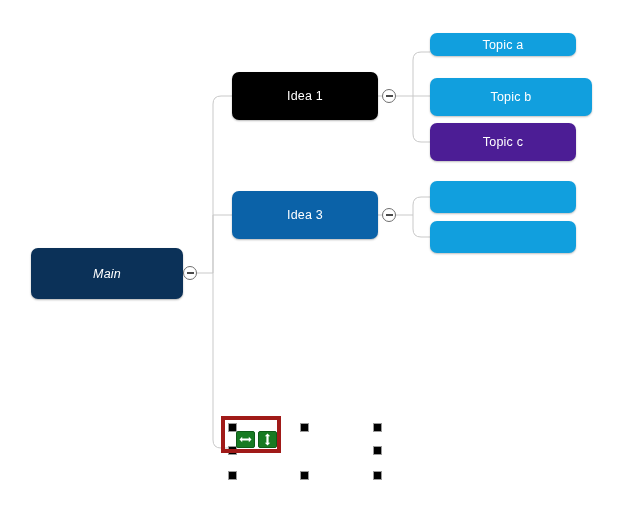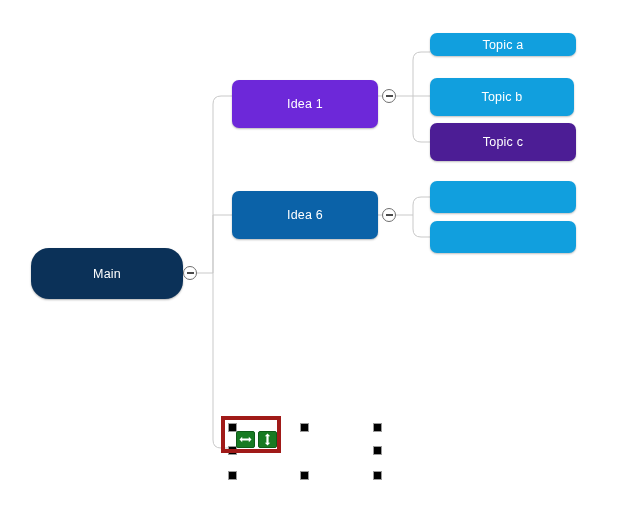--- a/index.html
+++ b/index.html
@@ -31,22 +31,23 @@
     display: flex;
     align-items: center;
     justify-content: center;
     color: #ffffff;
     font-size: 12.5px;
     letter-spacing: 0.2px;
     white-space: nowrap;
     user-select: none;
   }
   .node-root {
-    border-radius: 18px;
+    border-radius: 7px;
     box-shadow: 0 1px 2px rgba(0,0,0,0.30);
+    font-style: italic;
   }
   .node-idea {
     border-radius: 7px;
     box-shadow: 0 1px 2px rgba(0,0,0,0.28);
   }
   .node-topic {
     border-radius: 7px;
     box-shadow: 0 1px 2px rgba(0,0,0,0.25);
   }
   .node-label {
@@ -132,34 +133,34 @@
       <path d="M396,215 L413,215"></path>
       <path d="M413,215 L413,205 Q413,197 421,197 L430,197"></path>
       <path d="M413,215 L413,229 Q413,237 421,237 L430,237"></path>
     </g>
   </svg>
 
   <div class="node node-root" style="left:31px; top:248px; width:152px; height:51px; background:#0B3158;">
     <span class="node-label">Main</span>
   </div>
 
-  <div class="node node-idea" style="left:232px; top:72px; width:146px; height:48px; background:#6d28d9;margin-top:8px;">
+  <div class="node node-idea" style="left:232px; top:72px; width:146px; height:48px; background:#000000;">
     <span class="node-label">Idea 1</span>
   </div>
 
   <div class="node node-idea" style="left:232px; top:191px; width:146px; height:48px; background:#0B62A8;">
-    <span class="node-label">Idea 6</span>
+    <span class="node-label">Idea 3</span>
   </div>
 
 
   <div class="node node-topic" style="left:430px; top:33px; width:146px; height:23px; background:#119FDE;">
     <span class="node-label">Topic a</span>
   </div>
 
-  <div class="node node-topic" style="left:430px; top:78px; width:144px; height:38px; background:#119FDE;">
+  <div class="node node-topic" style="left:430px; top:78px; width:162px; height:38px; background:#119FDE;">
     <span class="node-label">Topic b</span>
   </div>
 
   <div class="node node-topic" style="left:430px; top:123px; width:146px; height:38px; background:#4c1d95;">
     <span class="node-label">Topic c</span>
   </div>
 
   <div class="node node-topic" style="left:430px; top:181px; width:146px; height:32px; background:#119FDE;">
     <span class="node-label"></span>
   </div>

